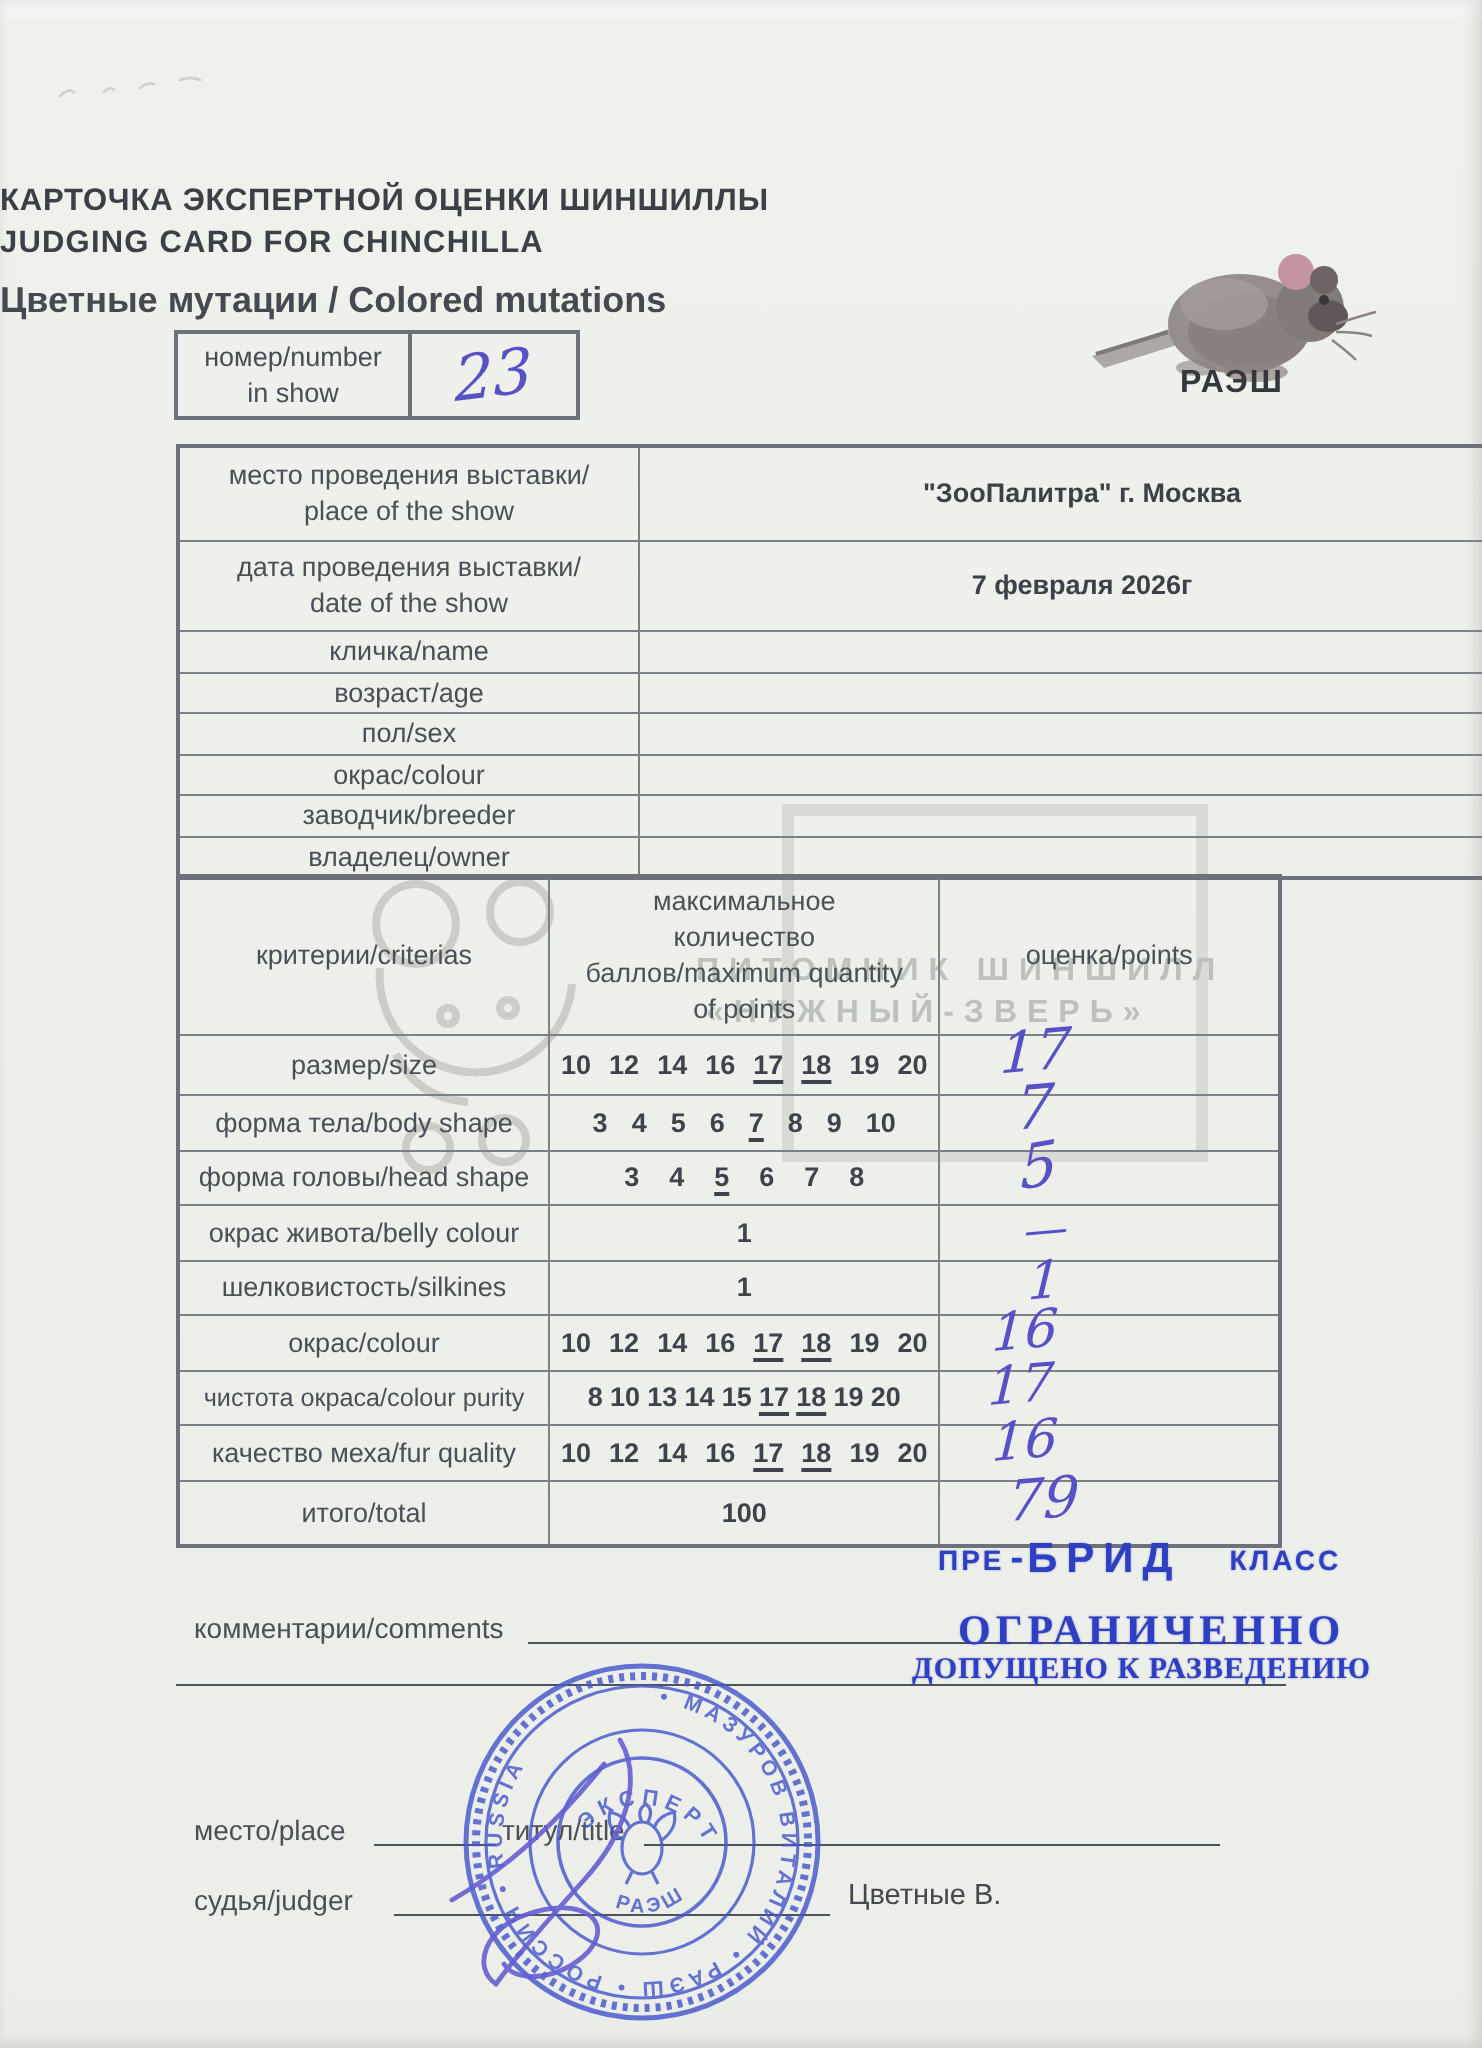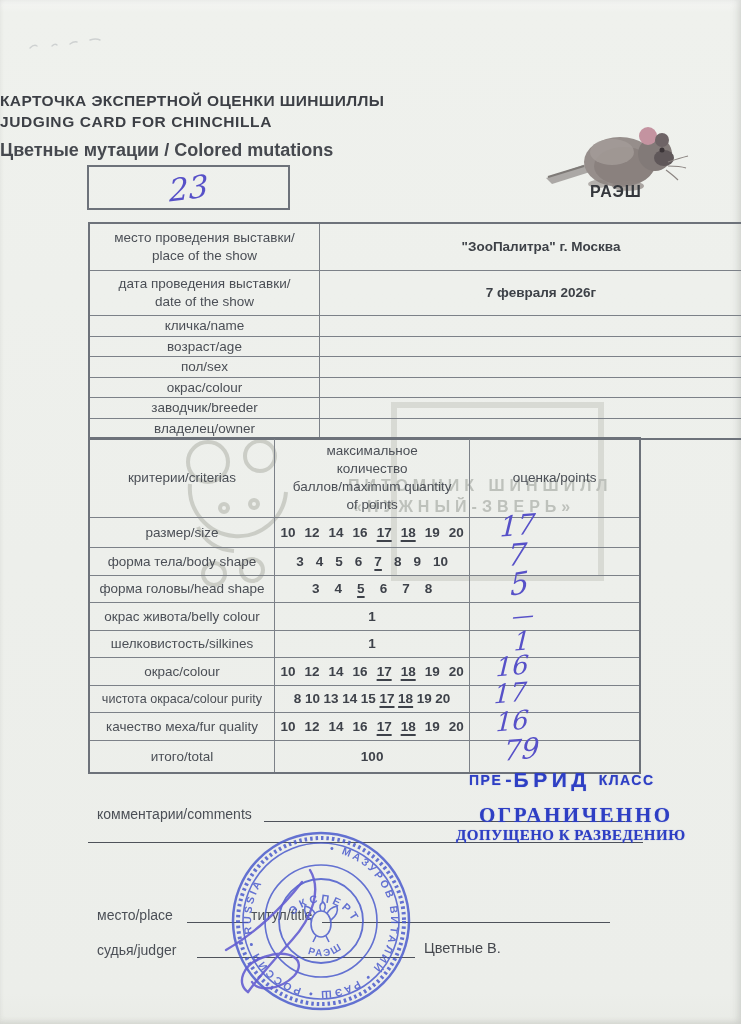--- a/index.html
+++ b/index.html
@@ -69,21 +69,21 @@
   .srow:nth-child(5) .hw{font-size:26px;left:44px;top:-3px;}
   .srow:nth-child(6) .hw{left:26px;top:-5px;}
   .srow:nth-child(7) .hw{left:24px;top:-6px;}
   .srow:nth-child(8) .hw{left:26px;top:-5px;}
   .srow:nth-child(9) .hw{font-size:28px;left:34px;top:-5px;}
   
   .bstamp{color:#2e3fc4;font-weight:bold;white-space:nowrap;text-shadow:0 0 1px rgba(46,63,196,0.55);z-index:3;}
   .stamp-class{left:469px;top:768px;display:flex;align-items:center;}
   .stamp-class .pre{font-size:14px;letter-spacing:1.5px;}
   .stamp-class .dash{font-size:19px;margin:0 2px 0 3px;}
-  .stamp-class .main{font-size:21px;letter-spacing:4.5px;margin-right:8px;}
+  .stamp-class .main{font-size:21px;letter-spacing:4.5px;margin-right:24px;}
   .stamp-class .suf{font-size:14px;letter-spacing:1.5px;}
   .stamp-restricted{left:479px;top:803px;font-size:21px;letter-spacing:2.5px;font-family:"Liberation Serif",serif;}
   .stamp-allowed{left:456px;top:827px;font-size:15px;letter-spacing:.5px;font-family:"Liberation Serif",serif;}
   
   .plabel{font-size:14px;color:#4b4f56;white-space:nowrap;z-index:2;}
   .rline{border-top:1.5px solid #4e525a;height:0;z-index:2;}
   .cmt-label{left:97px;top:806px;}
   .cmt-line1{left:264px;top:821px;width:361px;}
   .cmt-line2{left:88px;top:842px;width:555px;}
   .place-label{left:97px;top:907px;}
@@ -105,20 +105,24 @@
 
 <svg class="abs pencil" width="100" height="30" viewBox="0 0 100 30">
   <path d="M8 16 q4 -4 7 -2 M30 14 q3 -3 5 -1 M48 12 q4 -3 7 -2 M68 8 q6 -2 10 0" stroke="#aeb2b6" stroke-width="1.4" fill="none" stroke-linecap="round"></path>
 </svg>
 
 <div class="abs title-line t1">КАРТОЧКА ЭКСПЕРТНОЙ ОЦЕНКИ ШИНШИЛЛЫ</div>
 <div class="abs title-line t2">JUDGING CARD FOR CHINCHILLA</div>
 <div class="abs title-line t3">Цветные мутации / Colored mutations</div>
 
 <div class="abs numbox">
+  <div class="nlabel">
+    <span>номер/number</span>
+    <span>in show</span>
+  </div>
   <div class="nval">
     <span class="hwink">23</span>
   </div>
 </div>
 
 <svg class="abs logo-wrap" width="176" height="80" viewBox="0 0 176 80">
   <path d="M18 58 L58 44 L62 52 L24 64 Z" fill="#9a9693" opacity=".8"></path>
   <path d="M20 57 L56 46" stroke="#7e7a77" stroke-width="2" fill="none"></path>
   <ellipse cx="92" cy="42" rx="36" ry="25" fill="#968e8b"></ellipse>
   <ellipse cx="96" cy="46" rx="30" ry="19" fill="#857c79" opacity=".7"></ellipse>

